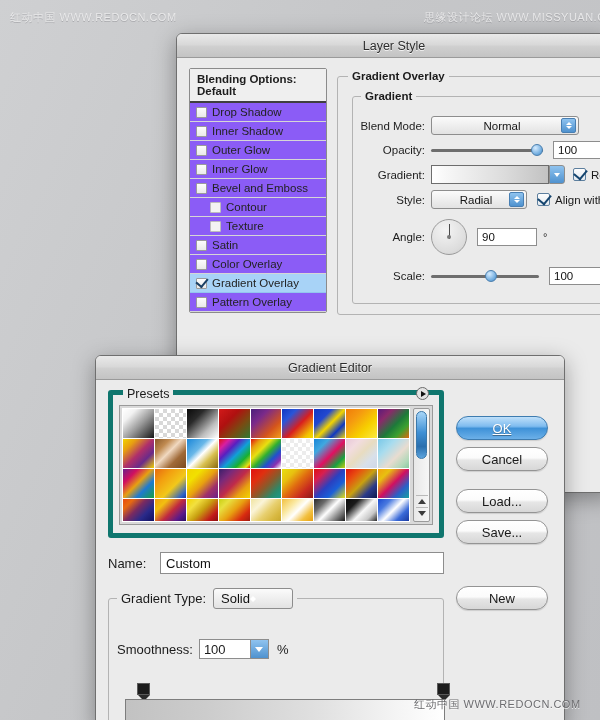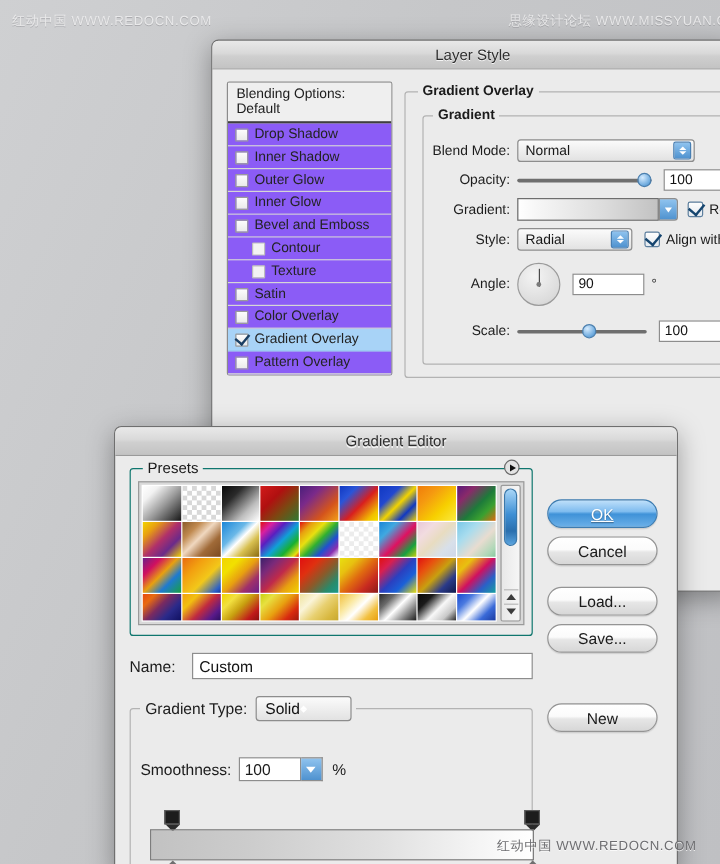--- a/index.html
+++ b/index.html
@@ -62,21 +62,21 @@
     background:#efefef;
     border:1px solid #8b8b8b;
     border-radius:2px;
   }
   .style-hdr {
     font-size:11.5px; color:#1d1d1d; padding:4px 7px;
     border-bottom:1px solid #8b8b8b; background:#efefef;
   }
   .style-sub {
     font-size:11.5px; color:#1d1d1d; padding:4px 7px;
-    border-bottom:2px solid #3f3f3f; background:#efefef;
+    border-bottom:2px solid #3f3f3f; background:#efefef;font-weight:bold;
   }
   .style-row {
     display:flex; align-items:center; gap:5px;
     font-size:11.5px; color:#232323;
     padding:3px 6px;
     border-bottom:1px solid #d6d6d6;
     background:#8b5cf6;
   }
   .style-row.indent { padding-left:20px; }
   .style-row.sel { background:#a8d3f7; border-bottom-color:#93c5ef; }
@@ -120,21 +120,21 @@
   }
   fieldset.sub { margin:2px 0 0 6px; padding:8px 6px 12px 6px; }
 
   .frow { display:flex; align-items:center; margin:6px 0; font-size:11.5px; color:#1d1d1d; }
   .flabel { width:72px; text-align:right; padding-right:6px; flex:none; }
 
   .select {
     position:relative; height:19px; border:1px solid #8d8d8d; border-radius:3px;
     background:linear-gradient(180deg,#fbfbfb,#e2e2e2);
     font-size:11.5px; color:#161616; display:flex; align-items:center;
-    padding:0 12px 0 6px; min-width:70px;
+    padding:0 12px 0 6px; min-width:70px;justify-content:center;
   }
   .select .stepper {
     position:absolute; right:2px; top:1px; width:15px; height:15px;
     border-radius:2px;
     background:linear-gradient(180deg,#8fc3ef,#4f92cf);
     border:1px solid #487fb3;
     display:flex; flex-direction:column; align-items:center; justify-content:center;
     gap:1px;
   }
   .stepper i { display:block; width:0;height:0; border-left:3px solid transparent; border-right:3px solid transparent; }
@@ -177,21 +177,21 @@
   .dial .hub { position:absolute; left:50%; top:50%; width:4px;height:4px;margin:-2px 0 0 -2px;border-radius:50%;background:#7a7a7a; }
 
   .chk-label { display:flex; align-items:center; gap:5px; font-size:11.5px; color:#1b1b1b; margin-left:10px; white-space:nowrap; }
 
   
   #grad-editor { left:95px; top:355px; width:470px; height:372px; }
   #grad-editor .titlebar { font-weight:normal; }
   #grad-editor .body { padding:10px 12px; display:flex; gap:12px; }
 
   #ge-left { width:350px; }
-  .presets-box { border:1px solid #0f766e; border-radius:3px; padding:6px 6px 8px 6px; position:relative; }
+  .presets-box { border:5px solid #0f766e; border-radius:3px; padding:6px 6px 8px 6px; position:relative; }
   .presets-legend {
     position:absolute; top:-8px; left:10px; background:#ebebeb;
     padding:0 4px; font-size:12.5px; color:#1b1b1b;
   }
   .presets-gear {
     position:absolute; top:-8px; right:10px; width:13px; height:13px;
     border-radius:50%; border:1px solid #6a6a6a; background:#e3e3e3;
     display:flex; align-items:center; justify-content:center;
   }
   .presets-gear i { width:0;height:0;border-top:3px solid transparent;border-bottom:3px solid transparent;border-left:5px solid #111; margin-left:1px;}

